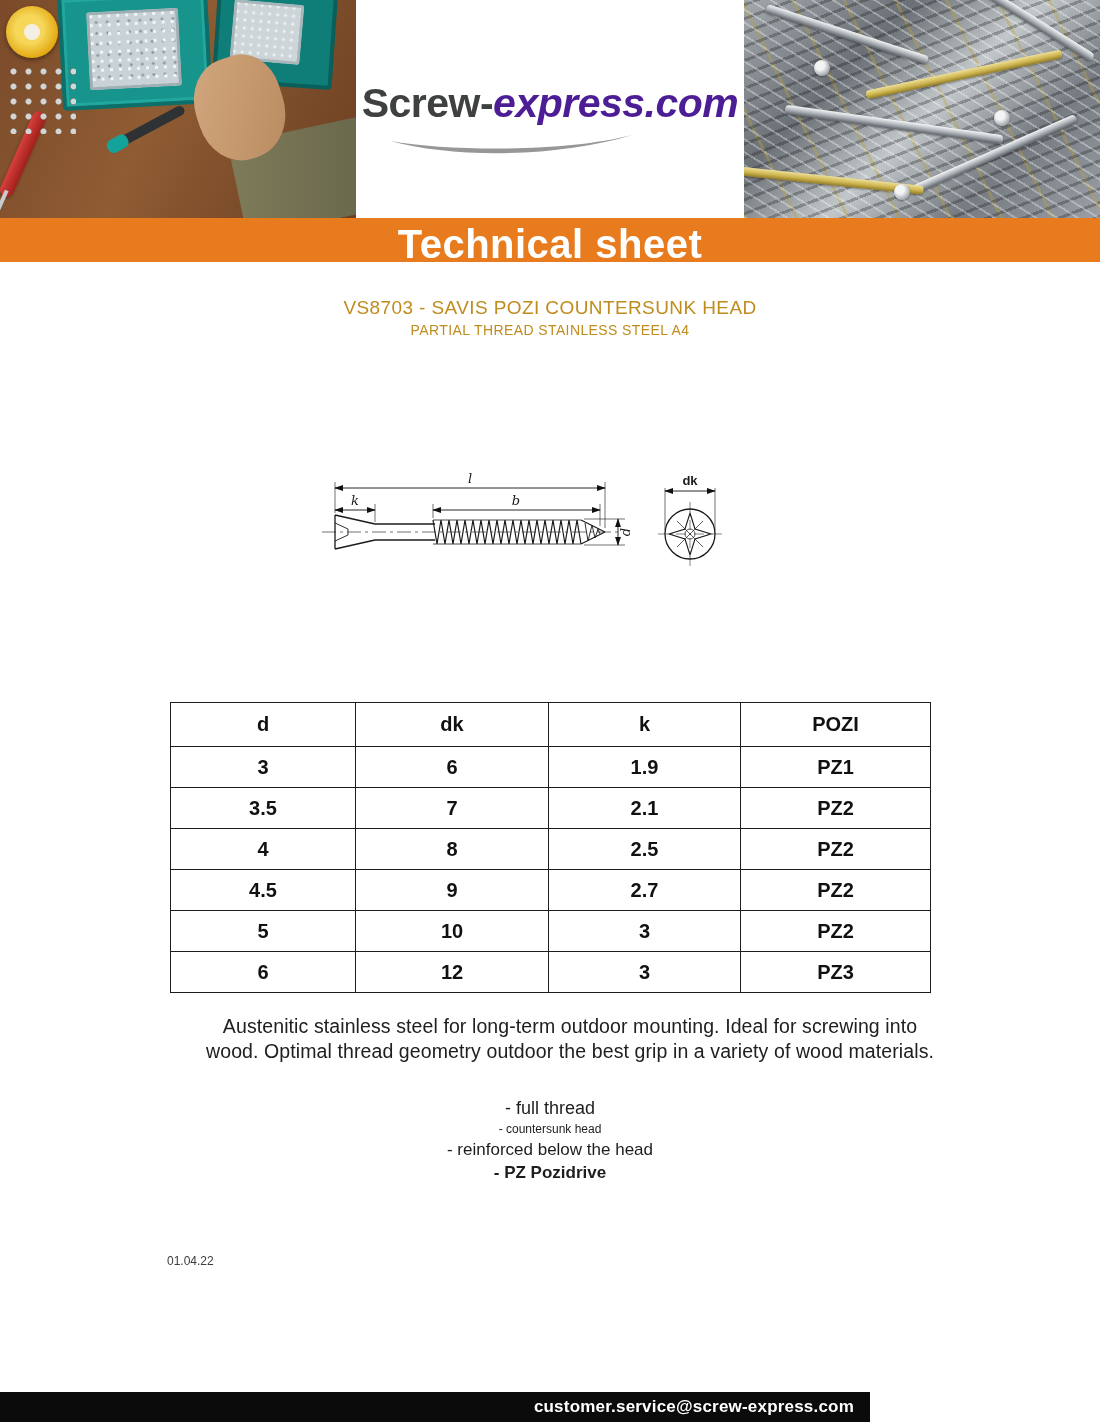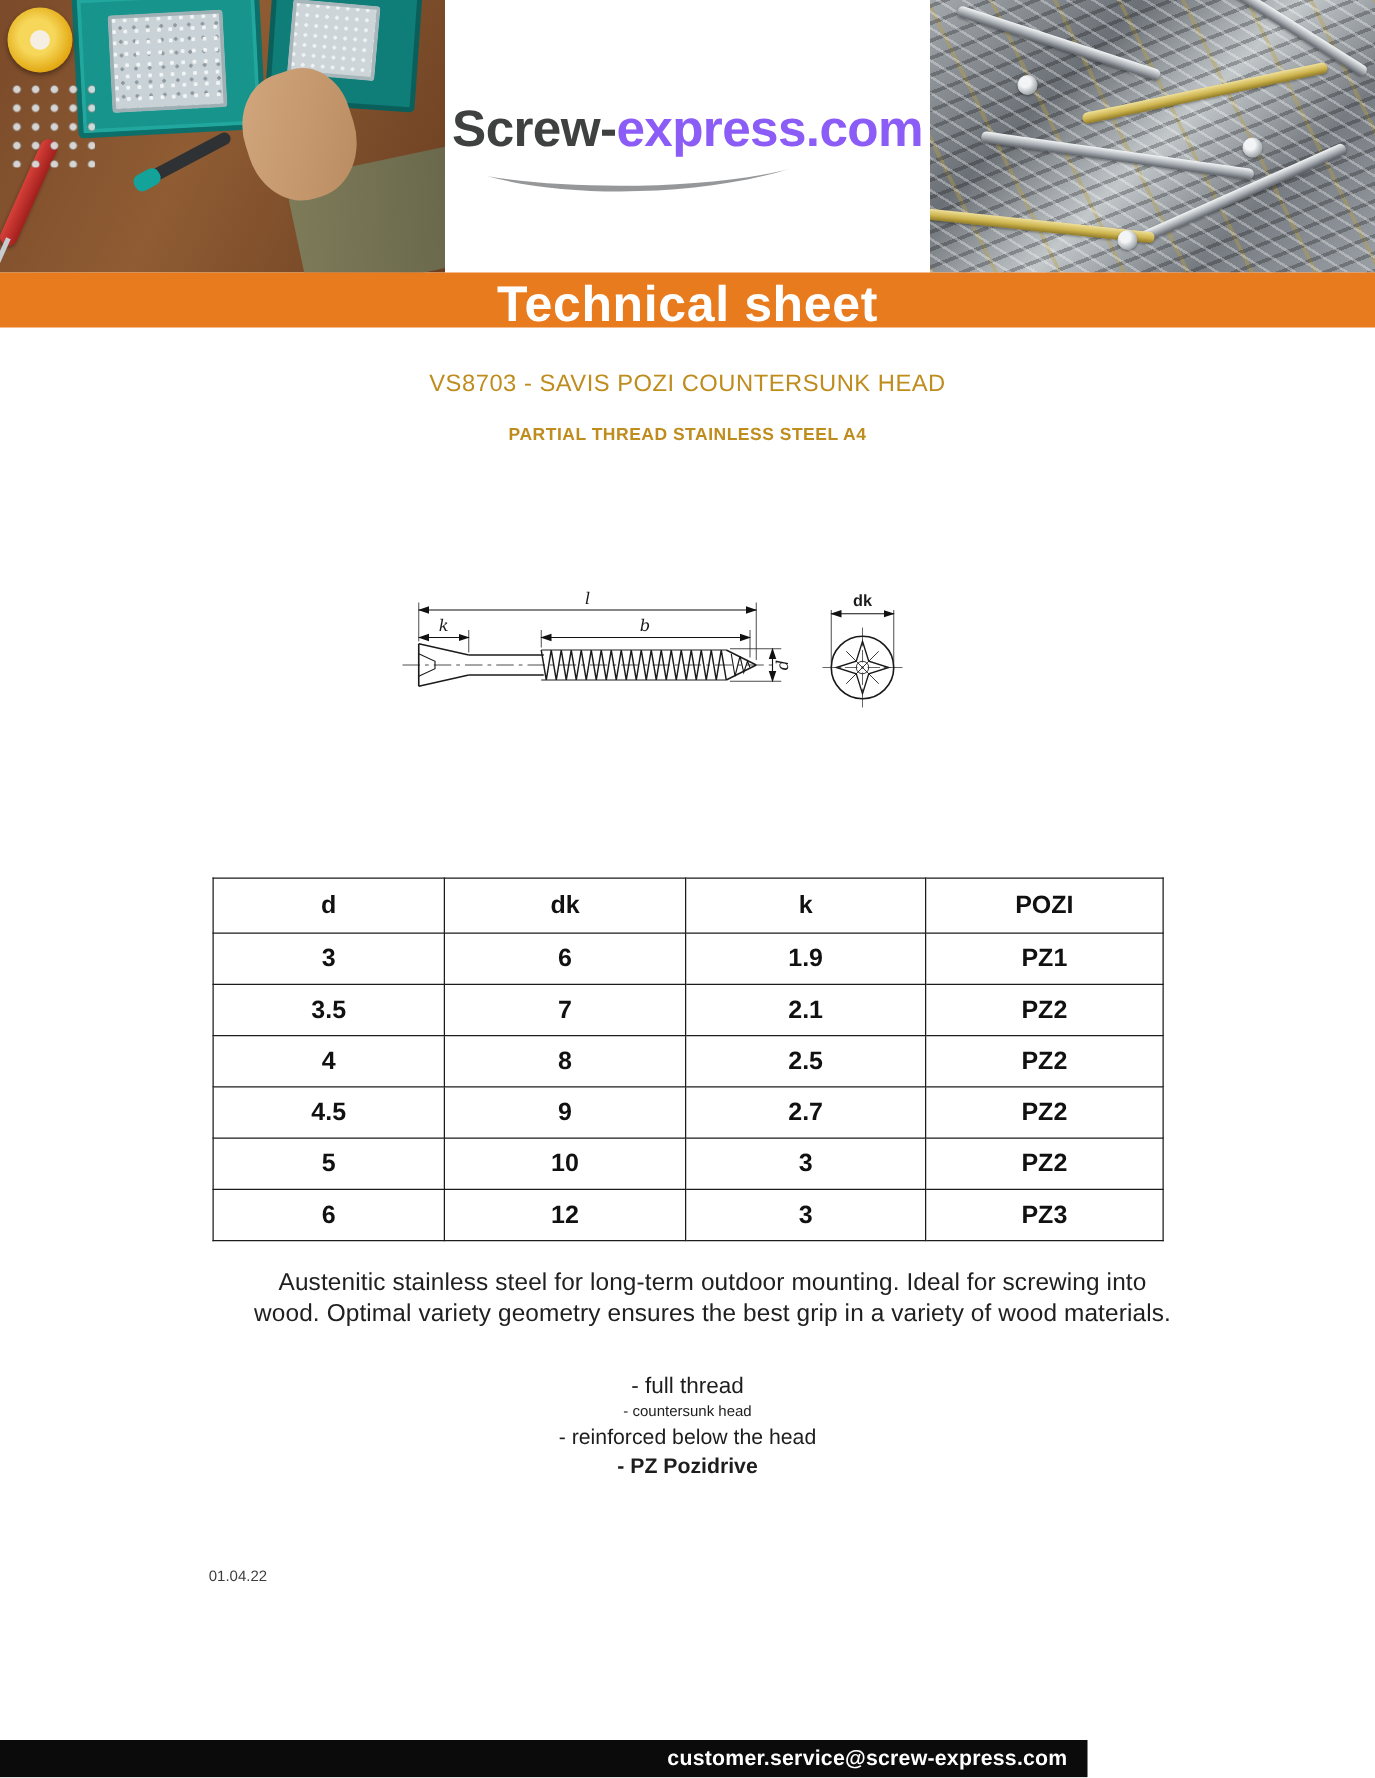--- a/index.html
+++ b/index.html
@@ -70,33 +70,33 @@
   .rod.brass { background: linear-gradient(180deg, #efe09a, #cdb44e 55%, #8f7a28); }
   .rhead { position: absolute; width: 16px; height: 16px; border-radius: 50%;
     background: radial-gradient(circle at 38% 35%, #f2f4f5 0 30%, #9ba1a6 75%, #565b60 100%);
     box-shadow: 0 1px 2px rgba(0,0,0,.4); }
 
   
   .logo-wrap { position: absolute; left: 356px; top: 0; width: 388px; height: 218px; background: #ffffff; }
   .logo-text { position: absolute; top: 80px; width: 100%; text-align: center; white-space: nowrap;
     font-weight: 700; font-size: 41px; letter-spacing: -0.5px; }
   .logo-dark { color: #3f4040; }
-  .logo-orange { color: #8b5cf6; }
+  .logo-orange { color: #4c1d95; font-style: italic; }
   .swoosh { position: absolute; left: 30px; top: 132px; }
 
   
   .orange-band { position: absolute; left: 0; top: 218px; width: 1100px; height: 44px;
     background: #e87b1e; color: #ffffff; text-align: center;
     font-size: 40px; font-weight: 700; line-height: 52px; letter-spacing: 0.5px; }
 
   
   .doc-title-1 { position: absolute; top: 297px; width: 100%; text-align: center;
     color: #bf8c1e; font-size: 19px; font-weight: 500; letter-spacing: 0.4px; }
   .doc-title-2 { position: absolute; top: 322px; width: 100%; text-align: center;
-    color: #bf8c1e; font-size: 14px; font-weight: 700; letter-spacing: 0.4px; margin-top: 17px; }
+    color: #bf8c1e; font-size: 14px; font-weight: 400; letter-spacing: 0.4px; }
 
   
   .diagram { position: absolute; left: 300px; top: 472px; width: 430px; height: 130px; }
   .diagram svg text { font-family: "DejaVu Serif", serif; font-style: italic; font-size: 13px; fill: #1a1a1a; }
   .diagram svg text.sans { font-family: "Liberation Sans", sans-serif; font-style: normal; font-weight: 700; font-size: 13px; }
 
   
   table.dims { position: absolute; left: 170px; top: 702px; width: 760px;
     border-collapse: collapse; table-layout: fixed; }
   table.dims th, table.dims td { border: 1.5px solid #1c1c1c; text-align: center;
@@ -295,21 +295,21 @@
         <td>6</td>
         <td>12</td>
         <td>3</td>
         <td>PZ3</td>
       </tr>
     </tbody>
   </table>
 
   <div class="descr">
     <div>Austenitic stainless steel for long-term outdoor mounting. Ideal for screwing into</div>
-    <div>wood. Optimal variety geometry ensures the best grip in a variety of wood materials.</div>
+    <div>wood. Optimal thread geometry outdoor the best grip in a variety of wood materials.</div>
   </div>
 
   <div class="features">
     <div class="feat-0">- full thread</div>
     <div class="feat-1">- countersunk head</div>
     <div class="feat-2">- reinforced below the head</div>
     <div class="feat-3">- PZ Pozidrive</div>
   </div>
 
   <div class="date">01.04.22</div>

